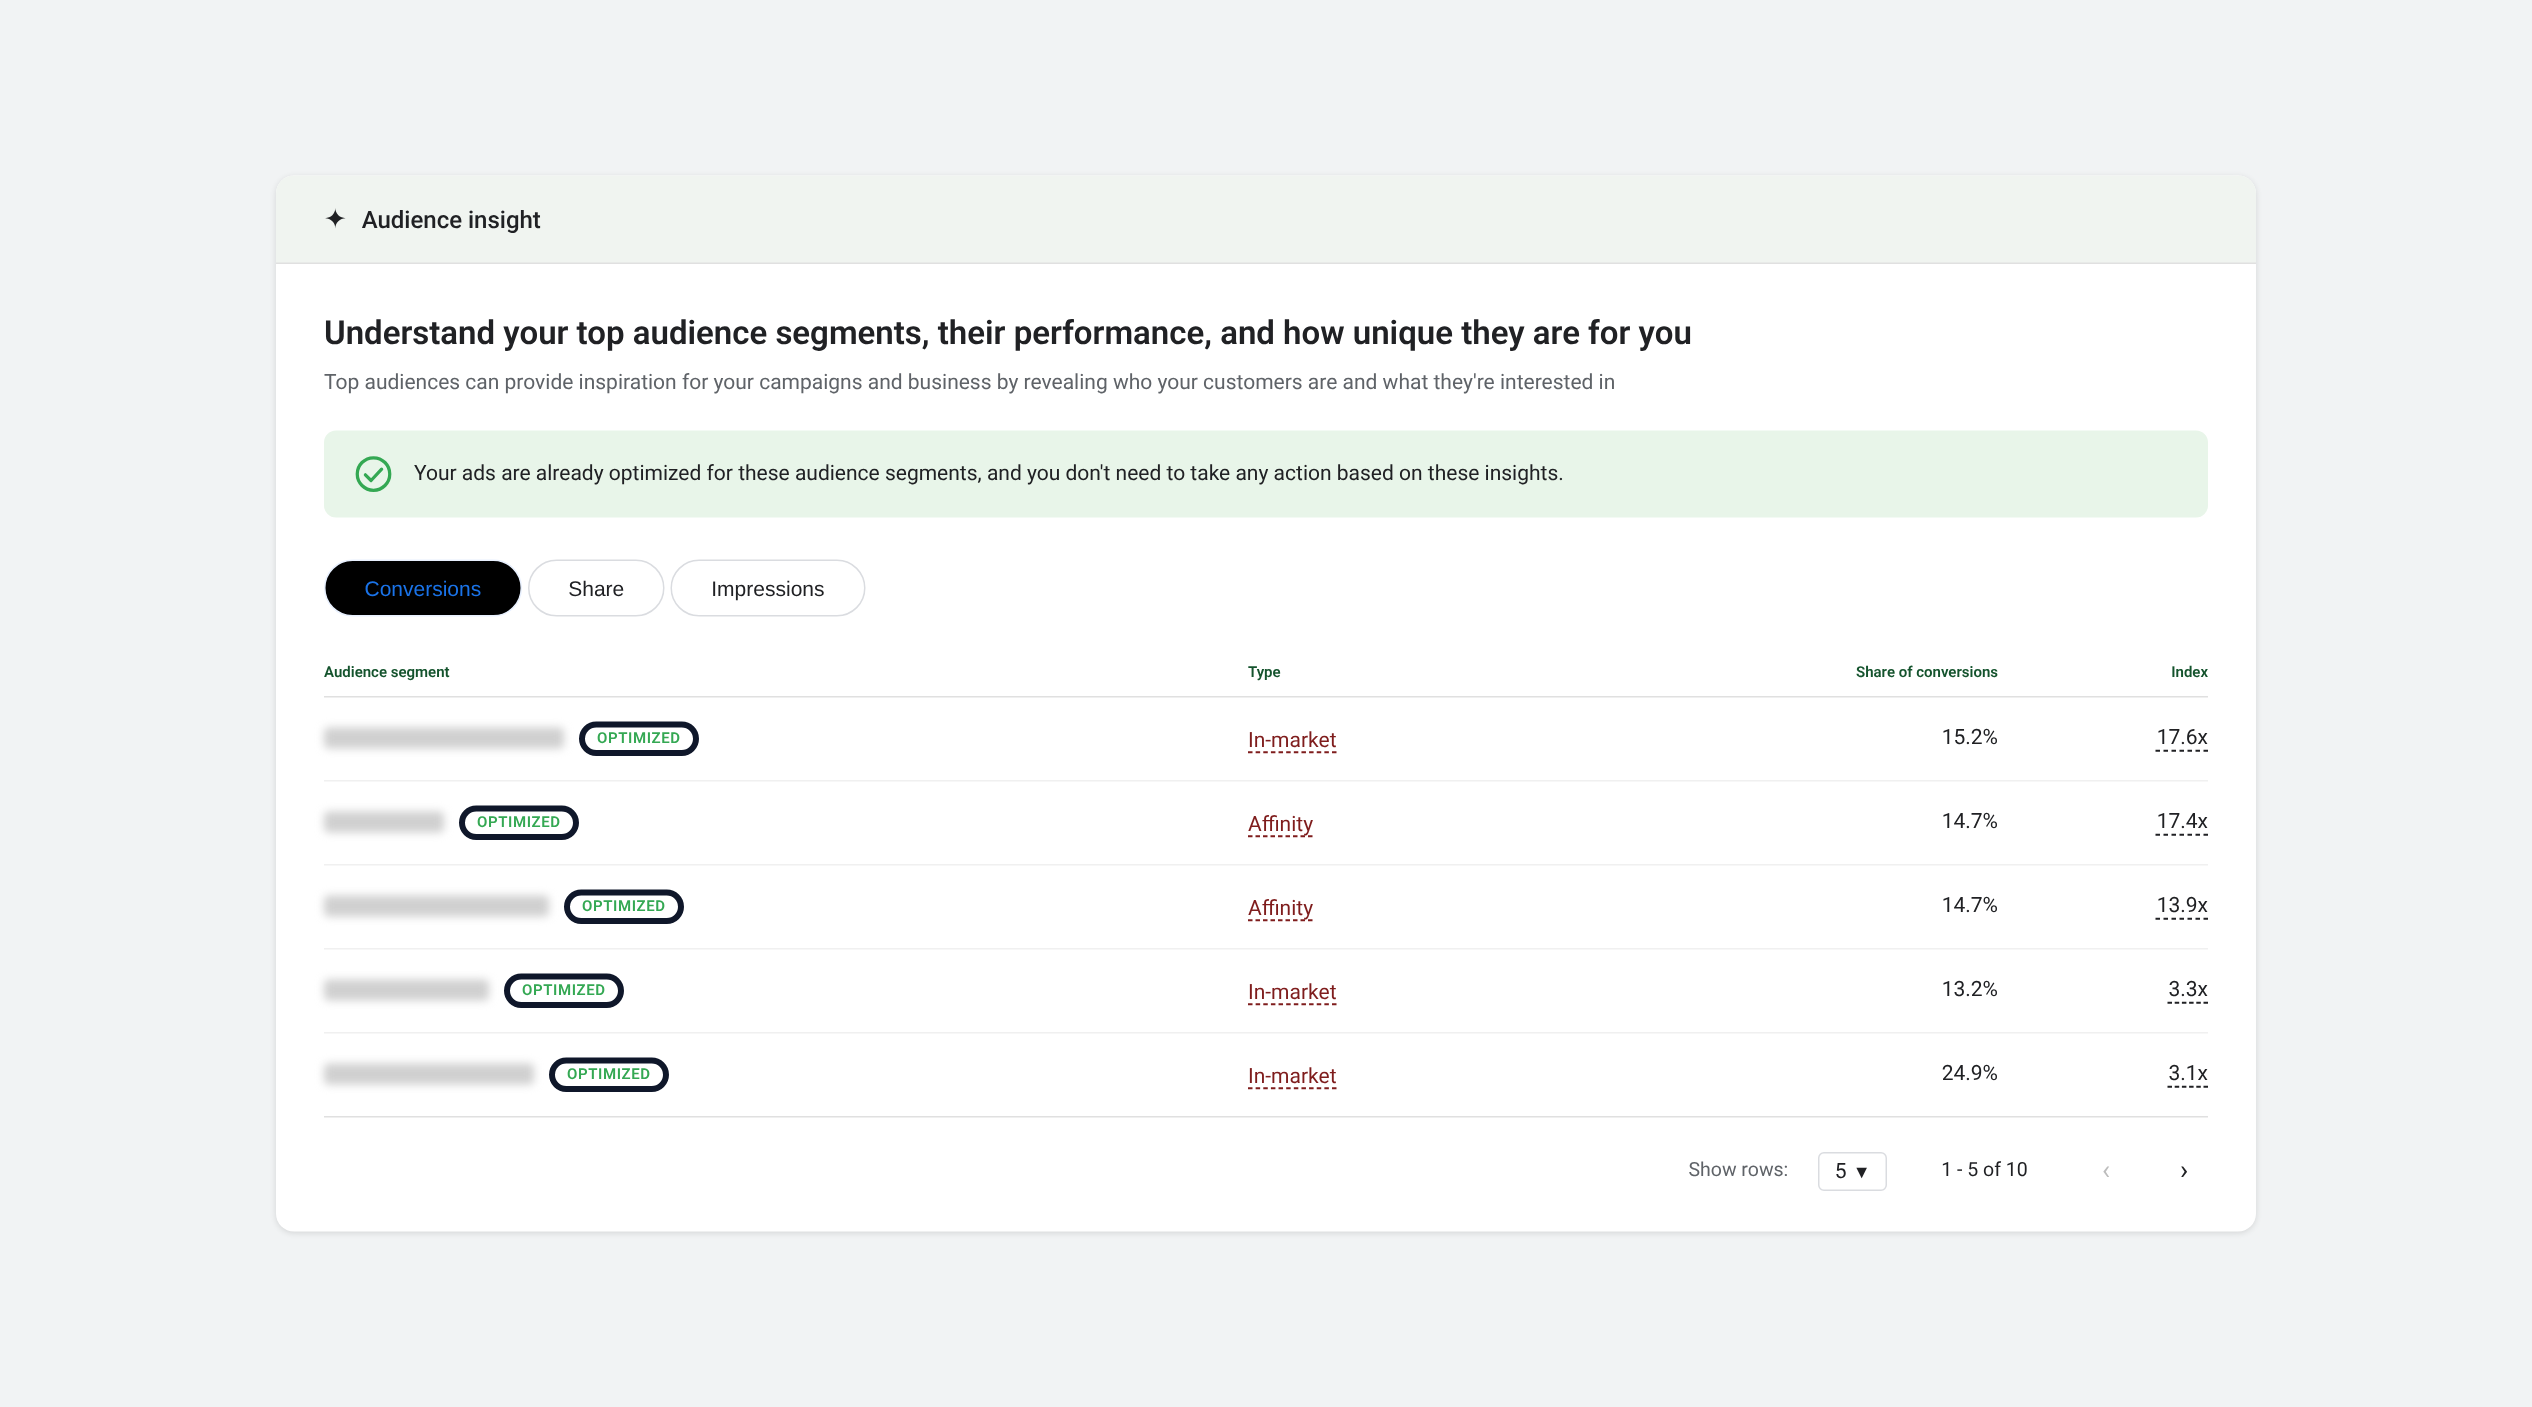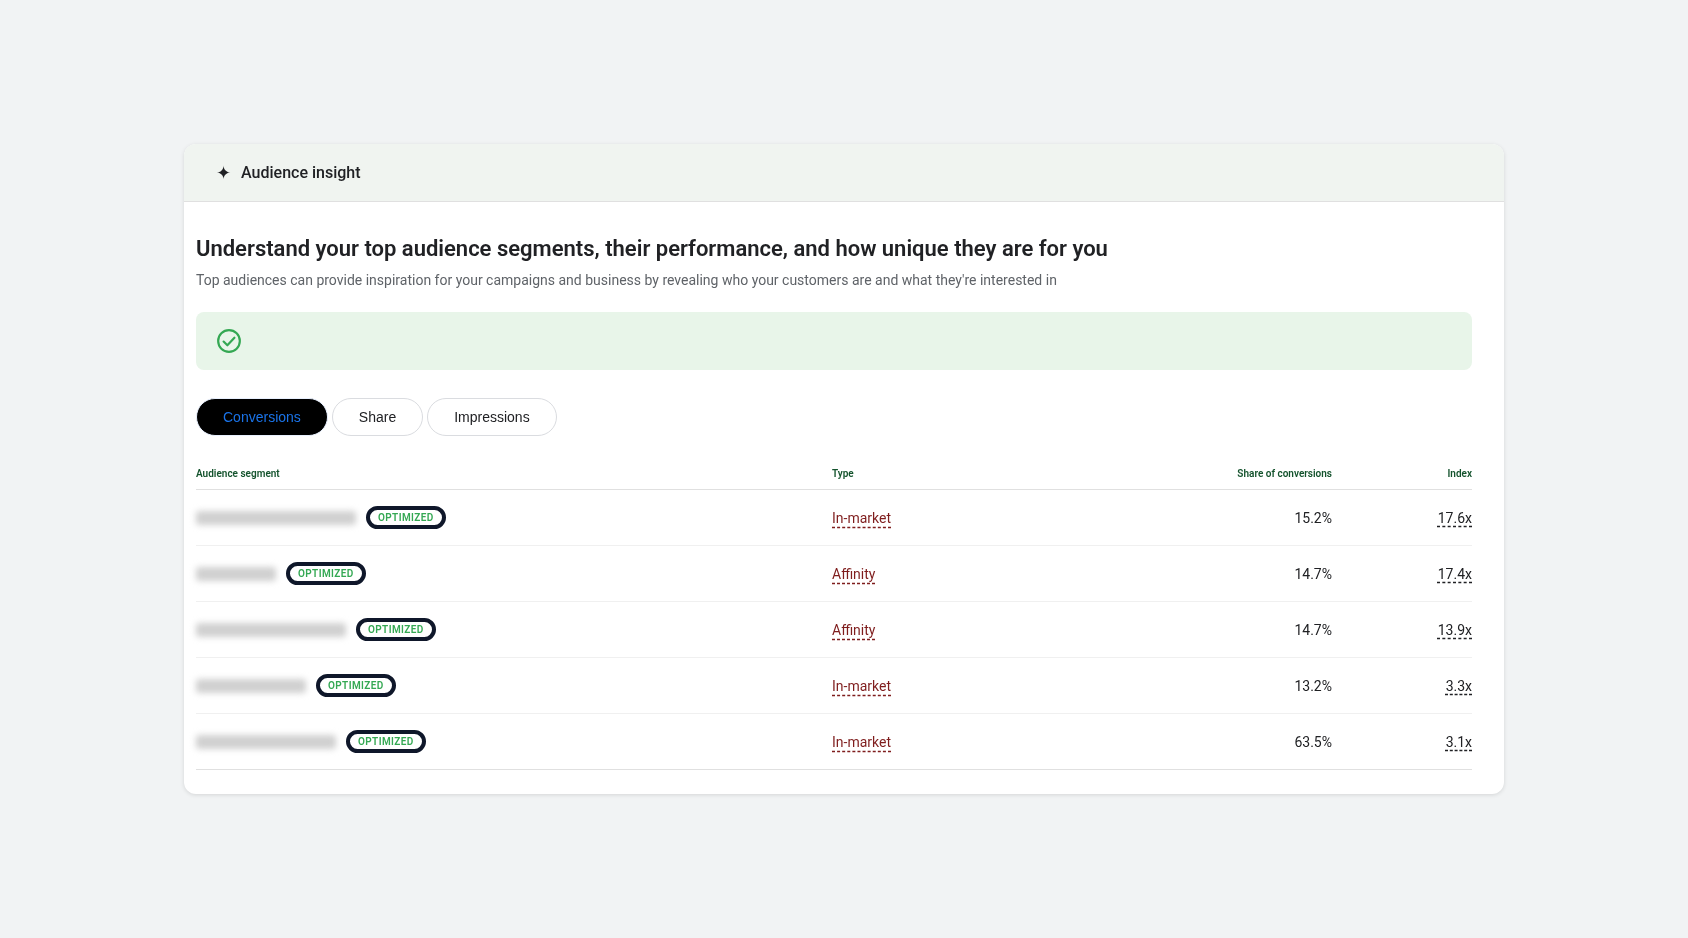--- a/index.html
+++ b/index.html
@@ -31,21 +31,21 @@
     .card-header-icon {
       font-size: 18px;
       color: #202124;
     }
     .card-header-title {
       font-size: 16px;
       font-weight: 500;
       color: #202124;
     }
     .card-body {
-      padding: 32px 32px 24px 12px;
+      padding: 32px 32px 24px 32px;
     }
     .main-title {
       font-size: 22px;
       font-weight: 600;
       color: #202124;
       margin-bottom: 8px;
       line-height: 1.4;
     }
     .main-subtitle {
       font-size: 14px;
@@ -222,20 +222,21 @@
 
   <div class="card-body">
     <div class="main-title">Understand your top audience segments, their performance, and how unique they are for you</div>
     <div class="main-subtitle">Top audiences can provide inspiration for your campaigns and business by revealing who your customers are and what they're interested in</div>
 
     <div class="info-banner">
       <svg class="info-banner-icon" viewBox="0 0 24 24" fill="none" xmlns="http://www.w3.org/2000/svg">
         <circle cx="12" cy="12" r="10" stroke="#34a853" stroke-width="2" fill="none"></circle>
         <path d="M7 12.5l3.5 3.5L17 9" stroke="#34a853" stroke-width="2" stroke-linecap="round" stroke-linejoin="round"></path>
       </svg>
+      <span class="info-banner-text">Your ads are already optimized for these audience segments, and you don't need to take any action based on these insights.</span>
     </div>
 
     <div class="tabs">
       <button class="tab active">Conversions</button>
       <button class="tab">Share</button>
       <button class="tab">Impressions</button>
     </div>
 
     <div class="table-container">
 
@@ -295,19 +296,29 @@
       </div>
 
       <div class="table-row">
         <div class="segment-cell">
           <span class="blurred-text" style="width:140px;"></span>
           <span class="optimized-badge">OPTIMIZED</span>
         </div>
         <div>
           <span class="type-link">In-market</span>
         </div>
-        <div class="share-value">63.5%</div>
+        <div class="share-value">24.9%</div>
         <div class="index-value">3.1x</div>
       </div>
     </div>
 
+    <div class="table-footer">
+      <span class="show-rows-label">Show rows:</span>
+      <div class="rows-select">
+        <span>5</span>
+        <span style="font-size:12px;">▼</span>
+      </div>
+      <span class="pagination-info">1 - 5 of 10</span>
+      <div class="pagination-btn disabled">‹</div>
+      <div class="pagination-btn">›</div>
+    </div>
   </div>
 </div>
 
 </body></html>

